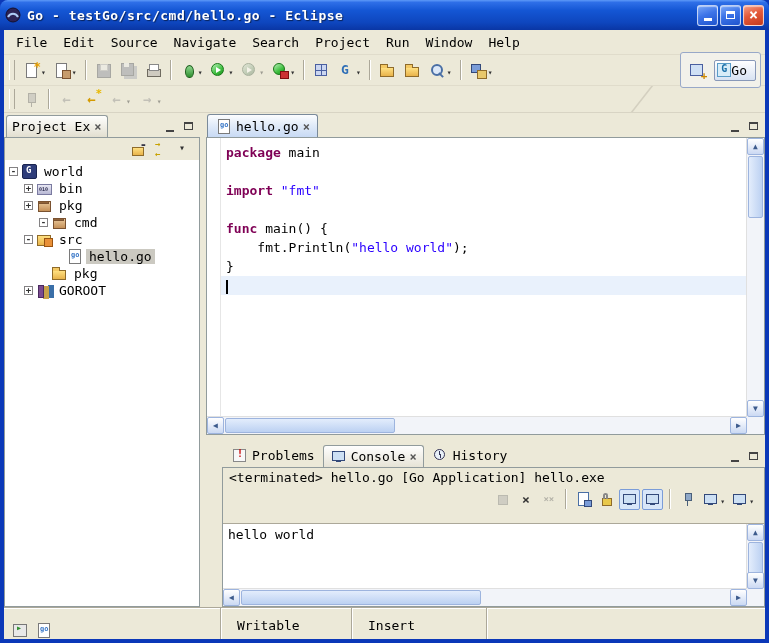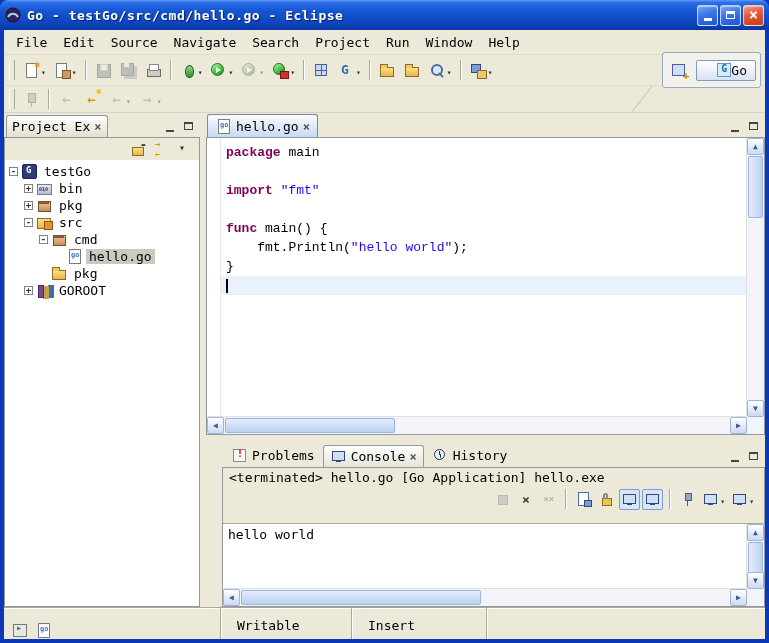--- a/index.html
+++ b/index.html
@@ -82,21 +82,21 @@
   .g-right::before{content:"→";font:bold 14px/17px "DejaVu Sans Mono",monospace;}
   .ar-gray{color:#8A8A8A;text-align:center;}
   .ar-gold{color:#D49A00;text-align:center;}
   .ar-gold::after{content:"*";position:absolute;right:-2px;top:-4px;color:#E8B800;font:bold 11px "DejaVu Sans Mono",monospace;}
   .diag{margin-left:auto;width:150px;height:100%;position:relative;overflow:hidden;}
   .diag::before{content:"";position:absolute;left:30px;top:-4px;width:40px;height:34px;border-left:2px solid #D4D0C0;transform:skewX(-38deg);}
 
   .persp-wrap{margin-left:auto;display:flex;align-items:center;gap:4px;border:1px solid #98A8C8;border-radius:3px;
     padding:2px 4px;background:#F2F1EA;}
   .persp-btn{display:flex;align-items:center;border:1px solid #8898B8;border-radius:2px;
-    background:linear-gradient(#FFFFFF,#D8E2F2);padding:2px 8px 2px 20px;}
+    background:linear-gradient(#FFFFFF,#D8E2F2);padding:2px 8px 2px 2px;}
   .pgo{width:14px;height:14px;background:#D8ECF8;border:1px solid #5A9CC8;box-sizing:border-box;position:relative;}
   .pgo::before{content:"G";position:absolute;left:3px;top:-1px;font:bold 10px "DejaVu Sans Mono",monospace;color:#1A6FA8;}
 
   
   .main{height:494px;display:flex;}
   .sash-v{width:6px;}
   .sash-h{height:8px;}
   .right-col{flex:1;display:flex;flex-direction:column;min-width:0;}
 
   
@@ -146,21 +146,21 @@
     box-shadow:5px 1px 0 #C8A24A,10px 0 0 #3A6FA8;}
 
   
   .editor{height:322px;display:flex;flex-direction:column;}
   .editor-tabbar{height:24px;display:flex;align-items:flex-end;padding-left:1px;background:#ECE9D8;border-bottom:1px solid #919B9C;}
   .editor-tab{height:22px;display:flex;align-items:center;gap:4px;padding:0 7px;border:1px solid #7A8A9A;border-bottom:none;
     border-radius:3px 3px 0 0;background:linear-gradient(180deg,#FCFDFE 0%,#E2ECF9 45%,#C8DAF4 100%);}
   .editor-body{flex:1;position:relative;background:#FFF;border:1px solid #919B9C;border-top:none;overflow:hidden;}
   .gutter{position:absolute;left:0;top:0;bottom:17px;width:13px;background:#FFF;border-right:1px solid #E6E6E6;}
   .code-area{position:absolute;left:14px;top:0;right:17px;bottom:17px;padding-top:5px;overflow:hidden;}
-  .code-line{height:19px;line-height:19px;white-space:pre;padding-left:5px;font-family:Liberation Mono, monospace;}
+  .code-line{height:19px;line-height:19px;white-space:pre;padding-left:5px;}
   .code-line.current{background:#E9F1FC;}
   .tok-kw{color:#7F0055;font-weight:bold;}
   .tok-str{color:#2A00FF;}
   .tok-plain{color:#000;}
   .caret{display:inline-block;width:2px;height:14px;background:#000;vertical-align:middle;}
 
   
   .sbv{position:absolute;top:0;right:0;bottom:17px;width:17px;background:#F2F4F9;border-left:1px solid #E0E0E0;}
   .sbh{position:absolute;left:0;right:17px;bottom:0;height:17px;background:#F2F4F9;border-top:1px solid #E0E0E0;}
   .sb-arrow{position:absolute;width:17px;height:17px;box-sizing:border-box;background:linear-gradient(#FFFFFF,#CBD9F3);
@@ -374,41 +374,41 @@
                 <span class="vi g-link"></span>
               </span>
             <span class="vbtn">
                 <span class="vi g-vmenu"></span>
               </span>
           </div>
           <div class="tree">
               <div class="tree-row" style="padding-left: 4px;">
                 <span class="expander minus"></span>
                 <span class="tico tico-project"></span>
-                <span class="tree-label">testGo</span>
+                <span class="tree-label">world</span>
               </div>
               <div class="tree-row" style="padding-left: 19px;">
                 <span class="expander plus"></span>
                 <span class="tico tico-bin"></span>
                 <span class="tree-label">bin</span>
               </div>
               <div class="tree-row" style="padding-left: 19px;">
                 <span class="expander plus"></span>
                 <span class="tico tico-pkg"></span>
                 <span class="tree-label">pkg</span>
               </div>
+              <div class="tree-row" style="padding-left: 34px;">
+                <span class="expander minus"></span>
+                <span class="tico tico-pkg"></span>
+                <span class="tree-label">cmd</span>
+              </div>
               <div class="tree-row" style="padding-left: 19px;">
                 <span class="expander minus"></span>
                 <span class="tico tico-src"></span>
                 <span class="tree-label">src</span>
-              </div>
-              <div class="tree-row" style="padding-left: 34px;">
-                <span class="expander minus"></span>
-                <span class="tico tico-pkg"></span>
-                <span class="tree-label">cmd</span>
               </div>
               <div class="tree-row selected" style="padding-left: 49px;">
                 <span class="expander none"></span>
                 <span class="tico tico-gofile"></span>
                 <span class="tree-label">hello.go</span>
               </div>
               <div class="tree-row" style="padding-left: 34px;">
                 <span class="expander none"></span>
                 <span class="tico tico-folder"></span>
                 <span class="tree-label">pkg</span>

